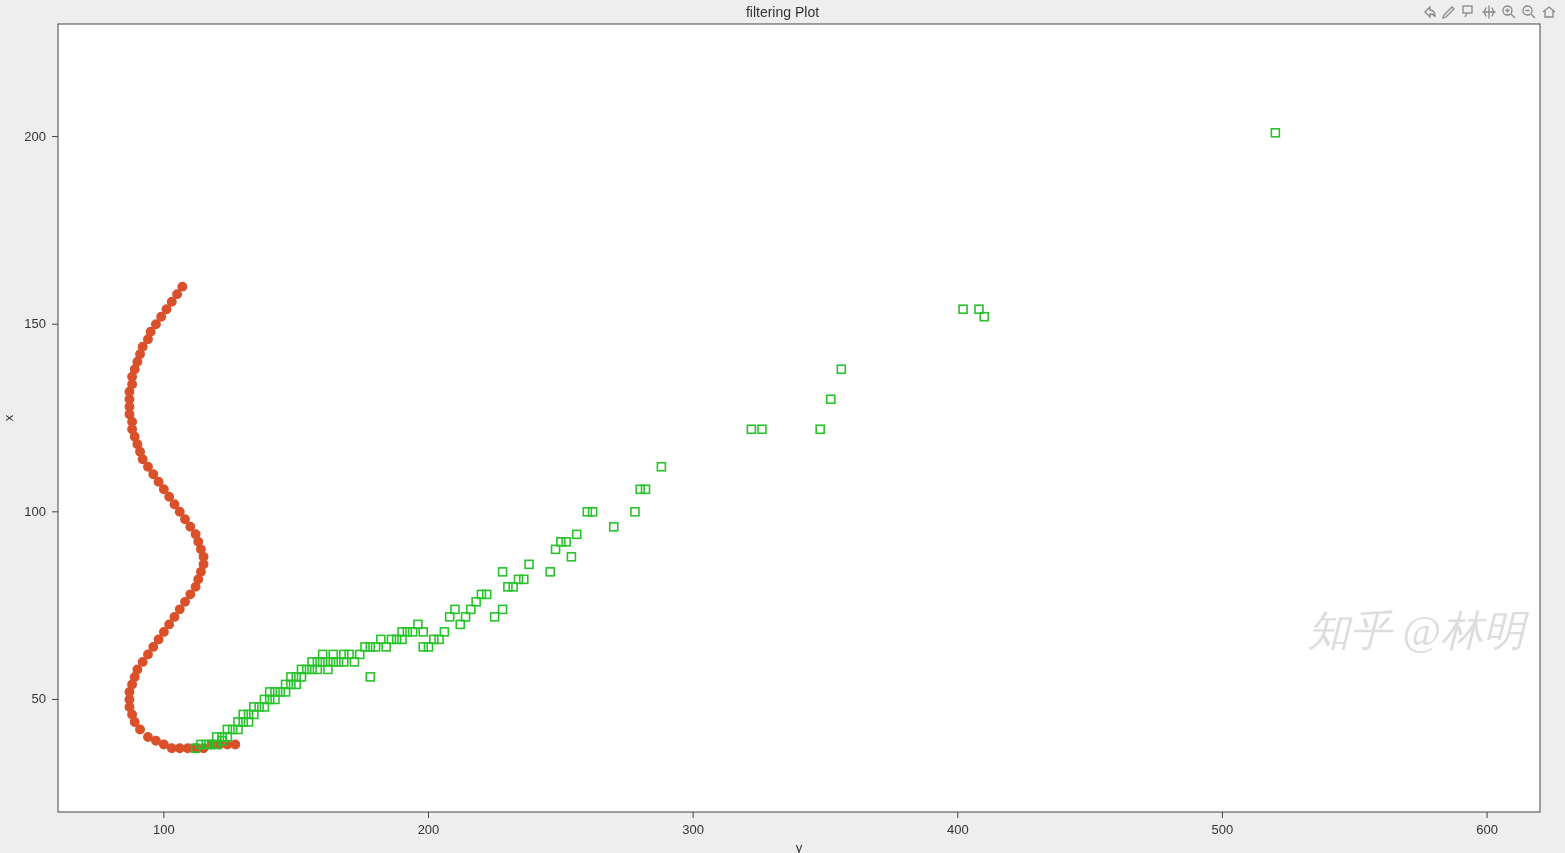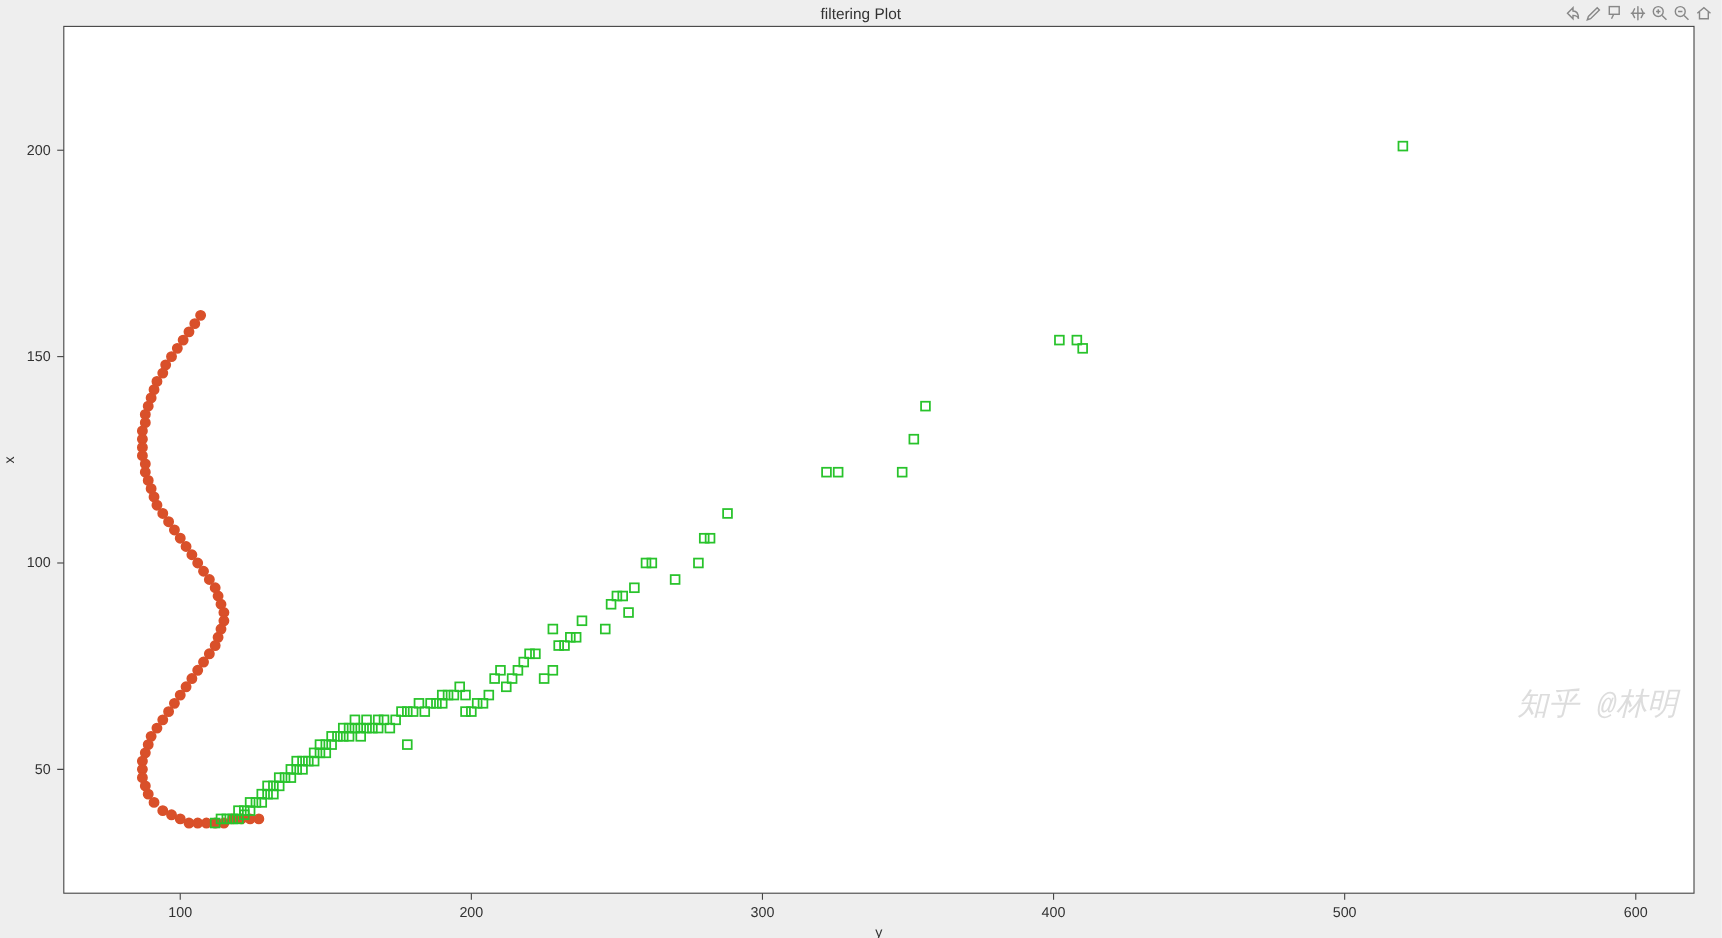--- a/index.html
+++ b/index.html
@@ -1,21 +1,21 @@
 <!DOCTYPE html>
 <html><head>
 <meta charset="utf-8">
 <style>
   html,body{margin:0;padding:0;width:1565px;height:853px;background:#eeeeee;font-family:Arial,Helvetica,sans-serif;overflow:hidden}
   #frame{position:absolute;left:0;top:0;width:1565px;height:689px}
   #title{position:absolute;left:0;top:4px;width:100%;text-align:center;font-size:14px;color:#333}
   #toolbar{position:absolute;right:8px;top:4px;display:flex;gap:4px}
   #toolbar .tb{width:16px;height:16px;color:#888;cursor:pointer;display:flex;align-items:center;justify-content:center}
   #toolbar svg{width:16px;height:16px;stroke:#888;fill:none;stroke-width:1.3}
-  #watermark{position:absolute;right:40px;bottom:30px;font-size:28px;color:rgba(120,120,120,0.25);font-style:italic;pointer-events:none;font-family:Liberation Mono, monospace}
+  #watermark{position:absolute;right:40px;bottom:30px;font-size:42px;color:rgba(120,120,120,0.25);font-style:italic;pointer-events:none;font-family:Liberation Serif, serif}
 </style>
 </head>
 <body>
 
 <div id="frame">
   <div id="title">filtering Plot</div>
 
   <div id="toolbar">
     <span class="tb">
         <svg viewBox="0 0 16 16">

